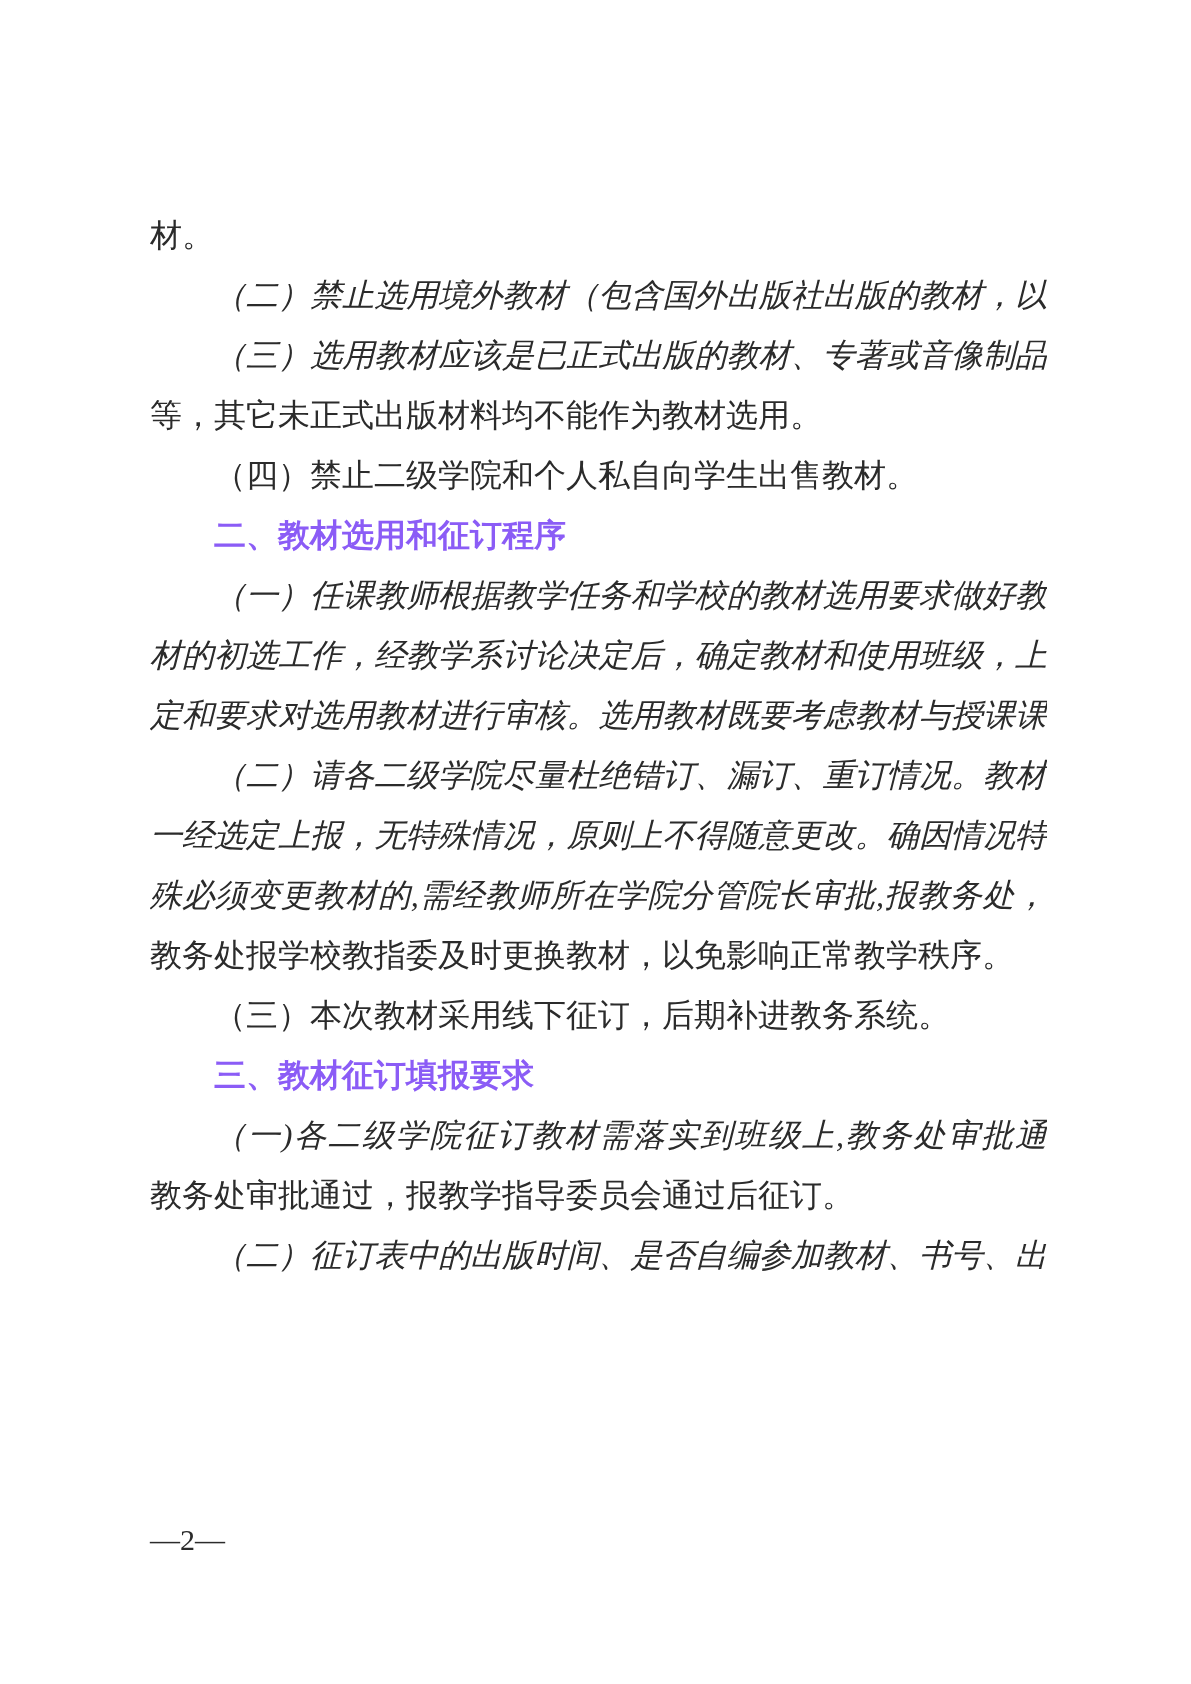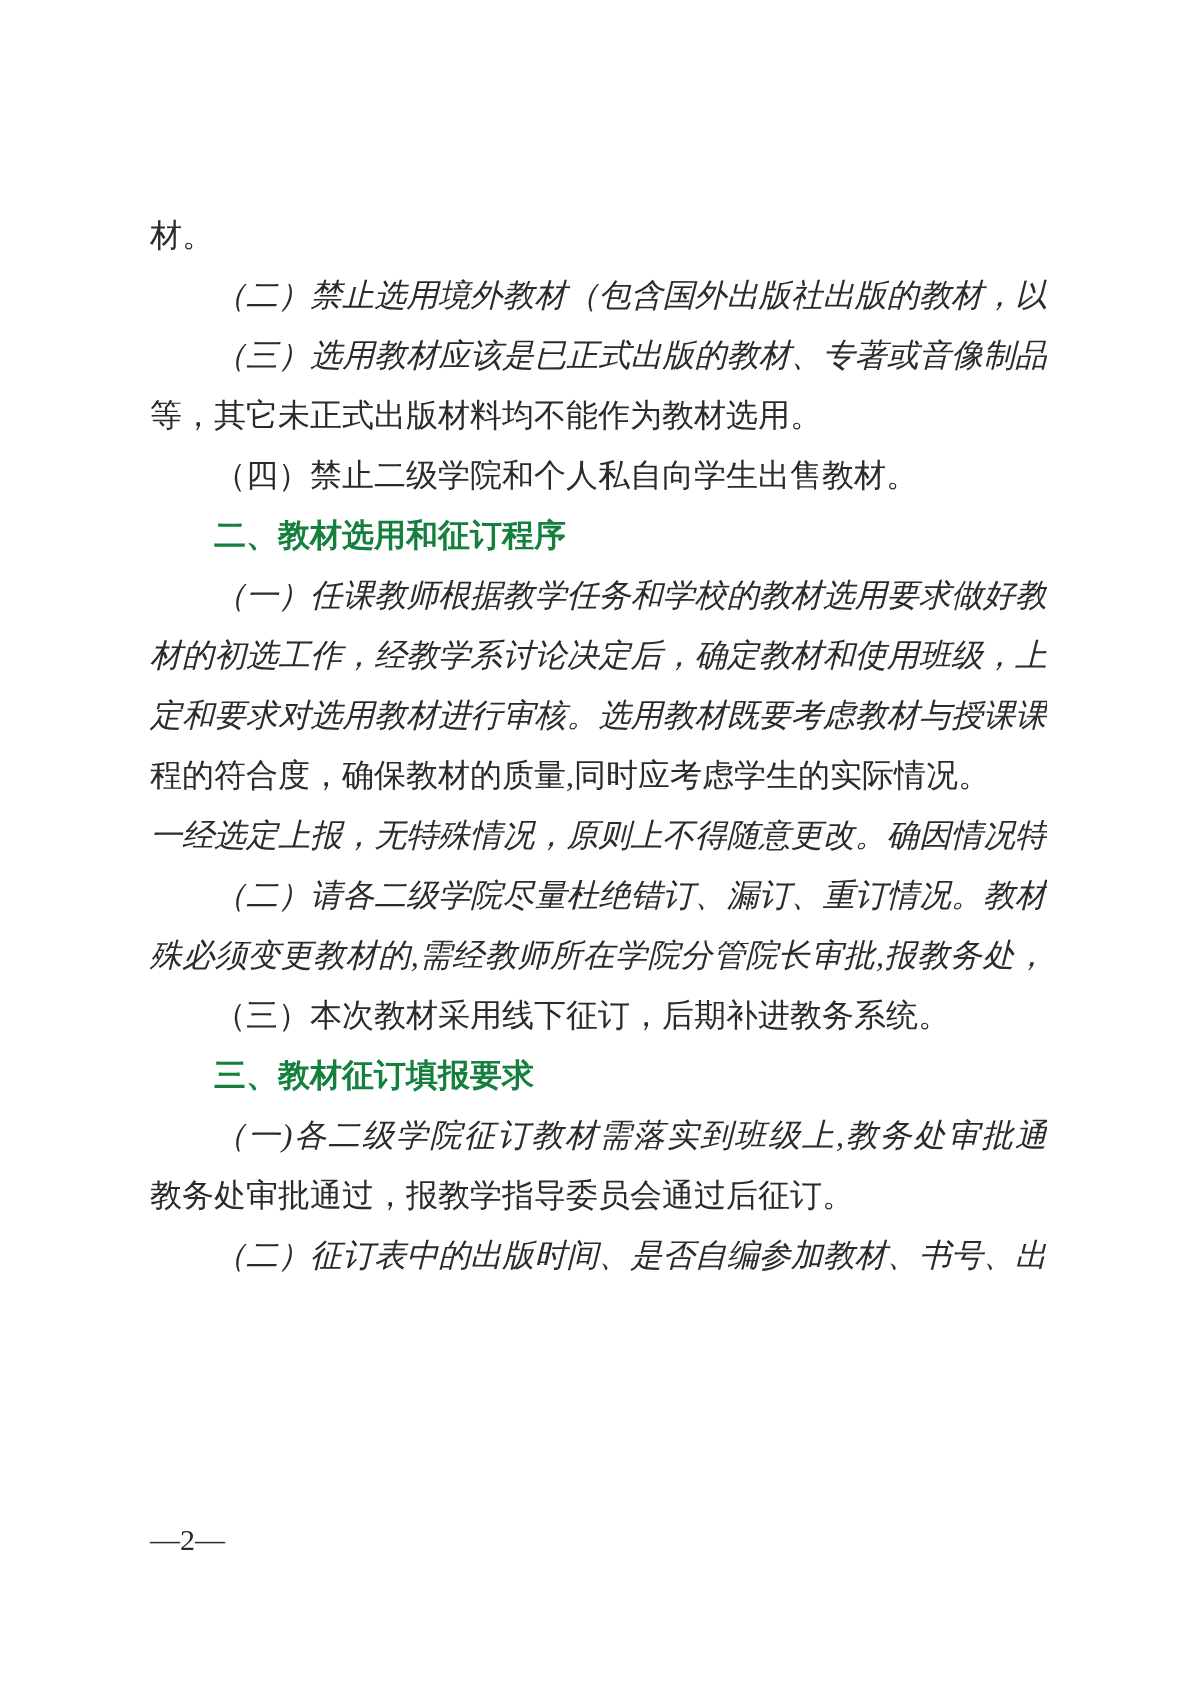--- a/index.html
+++ b/index.html
@@ -36,21 +36,21 @@
   }
   .line.fill {
     text-align: justify;
     text-align-last: justify;
     text-justify: inter-character;
     font-style: italic;
   }
   .line.heading {
     font-family: Liberation Serif, serif;
     font-weight: 700;
-    color: #15803d;
+    color: #8b5cf6;
   }
   .page-number {
     position: absolute;
     left: 150px;
     top: 1510px;
     height: 60px;
     line-height: 60px;
     font-size: 30px;
     font-family: "Liberation Serif", serif;
     color: #2b2b2b;
@@ -63,24 +63,24 @@
   <div class="text-block" id="text-block">
       <div class="line">材。</div>
       <div class="line indent fill">（二）禁止选用境外教材（包含国外出版社出版的教材，以</div>
       <div class="line indent fill">（三）选用教材应该是已正式出版的教材、专著或音像制品</div>
       <div class="line">等，其它未正式出版材料均不能作为教材选用。</div>
       <div class="line indent">（四）禁止二级学院和个人私自向学生出售教材。</div>
       <div class="line heading indent">二、教材选用和征订程序</div>
       <div class="line indent fill">（一）任课教师根据教学任务和学校的教材选用要求做好教</div>
       <div class="line fill">材的初选工作，经教学系讨论决定后，确定教材和使用班级，上</div>
       <div class="line fill">定和要求对选用教材进行审核。选用教材既要考虑教材与授课课</div>
-      <div class="line">程的符合度，确保教材的质量,同时应考虑学生的实际情况。</div>
+      <div class="line indent fill">（二）请各二级学院尽量杜绝错订、漏订、重订情况。教材</div>
       <div class="line fill">一经选定上报，无特殊情况，原则上不得随意更改。确因情况特</div>
-      <div class="line indent fill">（二）请各二级学院尽量杜绝错订、漏订、重订情况。教材</div>
       <div class="line fill">殊必须变更教材的,需经教师所在学院分管院长审批,报教务处，</div>
+      <div class="line">教务处报学校教指委及时更换教材，以免影响正常教学秩序。</div>
       <div class="line indent">（三）本次教材采用线下征订，后期补进教务系统。</div>
       <div class="line heading indent">三、教材征订填报要求</div>
       <div class="line indent fill">（一)各二级学院征订教材需落实到班级上,教务处审批通过，</div>
       <div class="line">教务处审批通过，报教学指导委员会通过后征订。</div>
       <div class="line indent fill">（二）征订表中的出版时间、是否自编参加教材、书号、出</div>
     </div>
   <div class="page-number">—2—</div>
 </div>
 
 </body></html>

